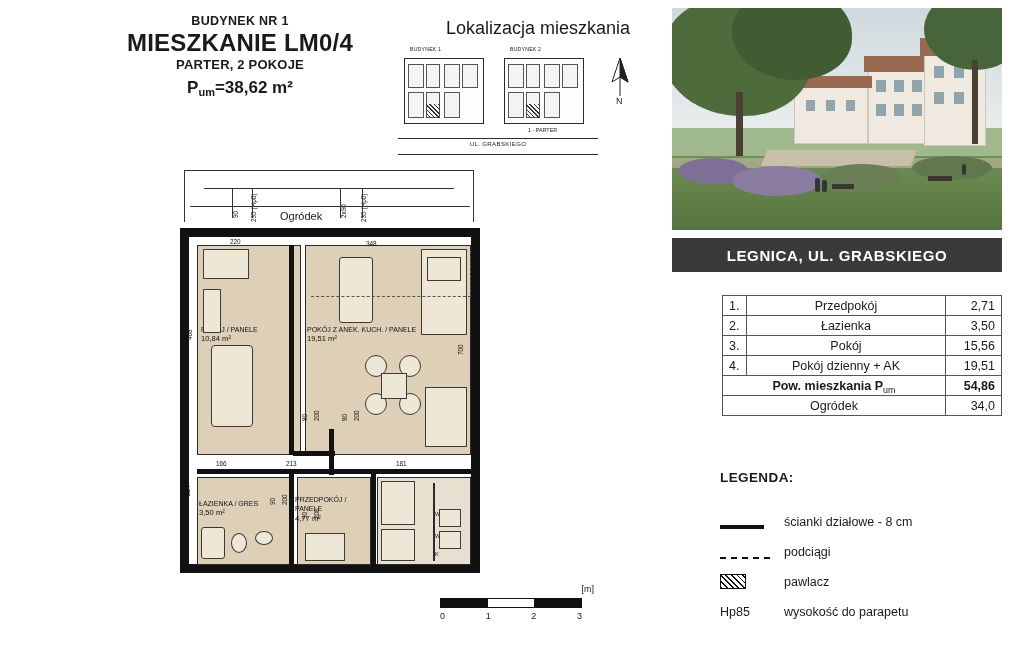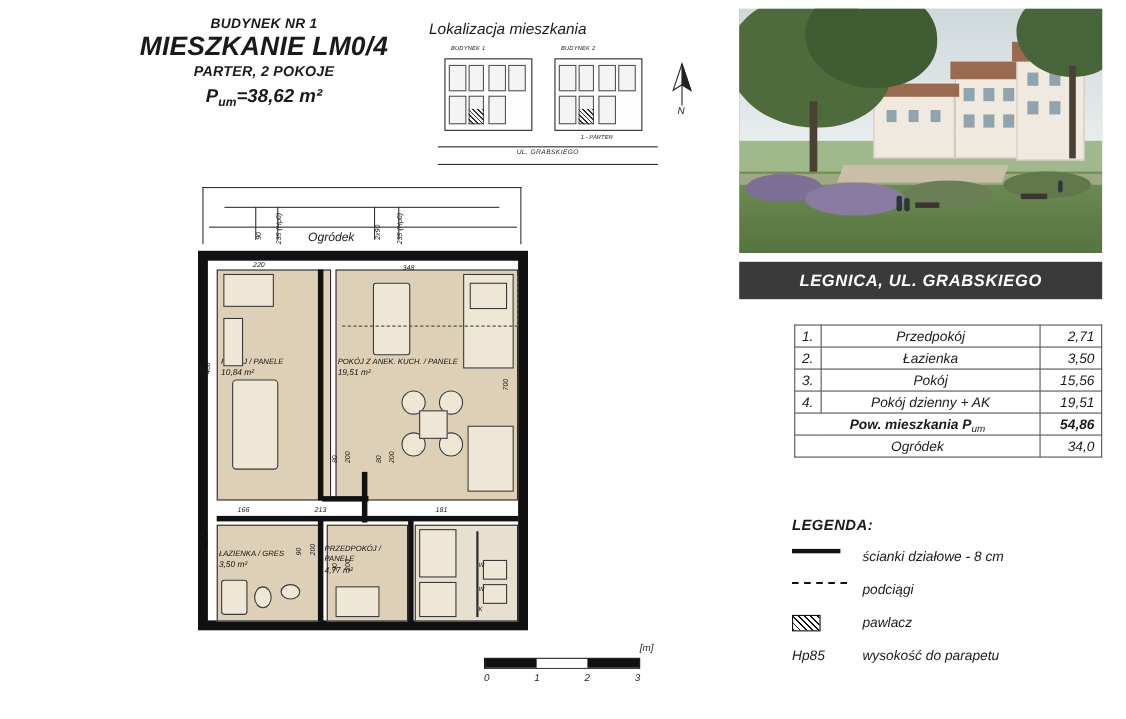--- a/index.html
+++ b/index.html
@@ -6,21 +6,21 @@
   html, body {
     margin: 0; padding: 0;
     width: 1024px; height: 654px;
     background: #ffffff;
     font-family: "Liberation Sans", sans-serif;
     color: #1a1a1a;
     overflow: hidden;
   }
   #page {
     position: relative;
-    width: 816px; height: 654px; font-style: italic;
+    width: 816px; height: 654px;
   }
 
   
   #left-panel {
     position: absolute;
     left: 0; top: 0;
     width: 660px; height: 654px;
   }
 
   
@@ -55,22 +55,22 @@
     position: relative; top: 3px;
   }
 
   
   #locator {
     position: absolute;
     left: 390px; top: 18px;
     width: 240px;
   }
   #locator .loc-title {
-    font-size: 14px;
-    text-align: left;
+    font-size: 18px;
+    text-align: right;
     margin-bottom: 5px;
   }
   #locator-frame {
     position: relative;
     width: 200px; height: 120px;
     margin-left: 8px;
   }
   .mini-building {
     position: absolute;
     top: 14px;
@@ -319,21 +319,21 @@
     left: 48px; top: 470px;
     width: 290px;
   }
   #legend h3 {
     margin: 0 0 14px 0;
     font-size: 13.5px;
     font-weight: bold;
     letter-spacing: 0.4px;
   }
   .legend-row {
-    display: flex; align-items: flex-start;
+    display: flex; align-items: flex-end;
     height: 30px;
     font-size: 12.5px;
   }
   .legend-sym {
     width: 64px; flex: 0 0 64px;
     display: flex; align-items: center;
   }
   .sym-wall { width: 44px; height: 4px; background: #111; }
   .sym-chimney {
     width: 22px; height: 16px;

